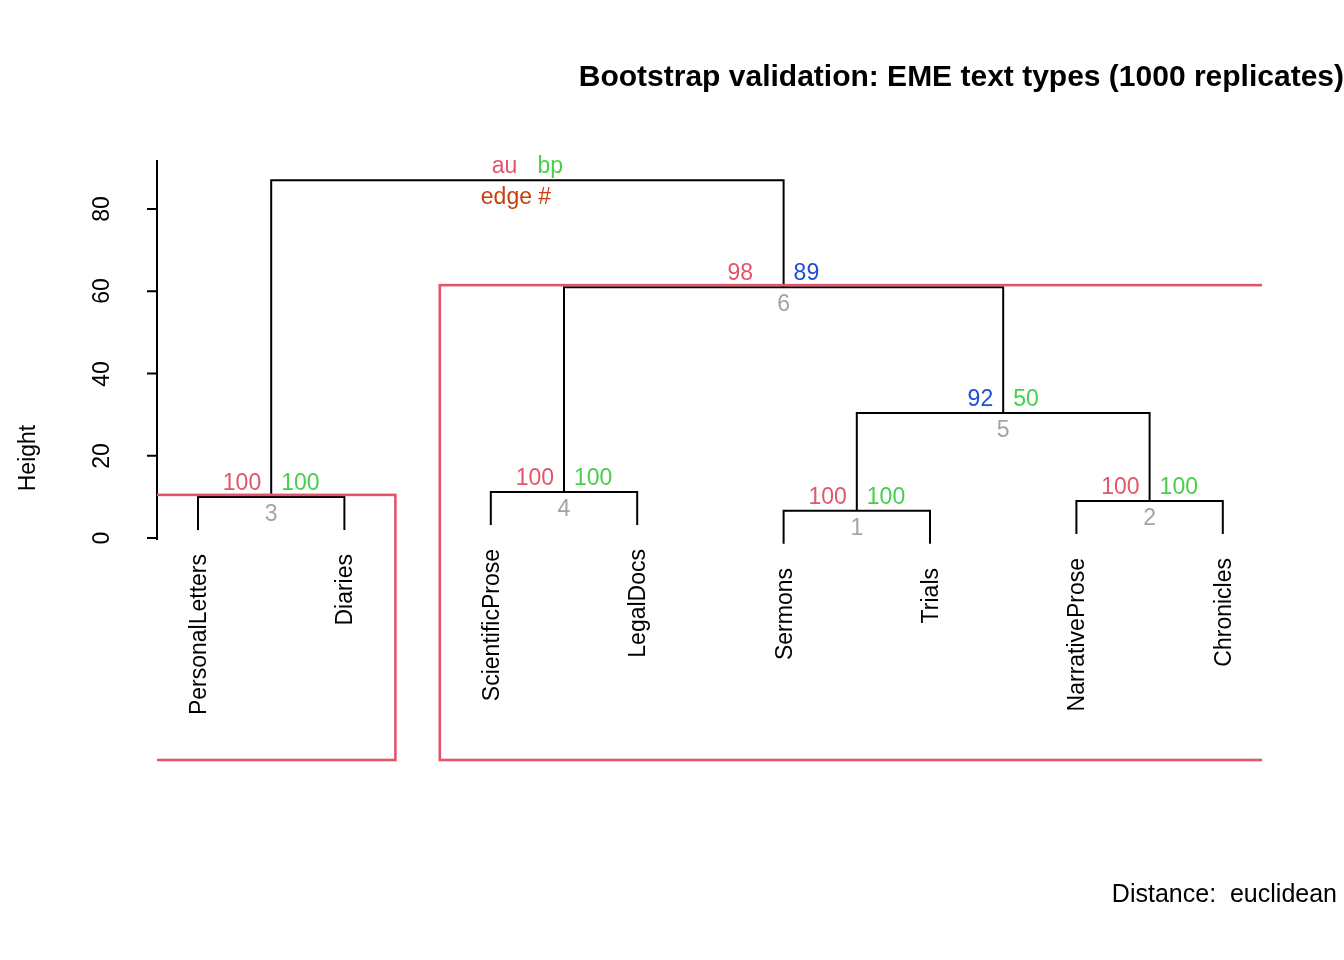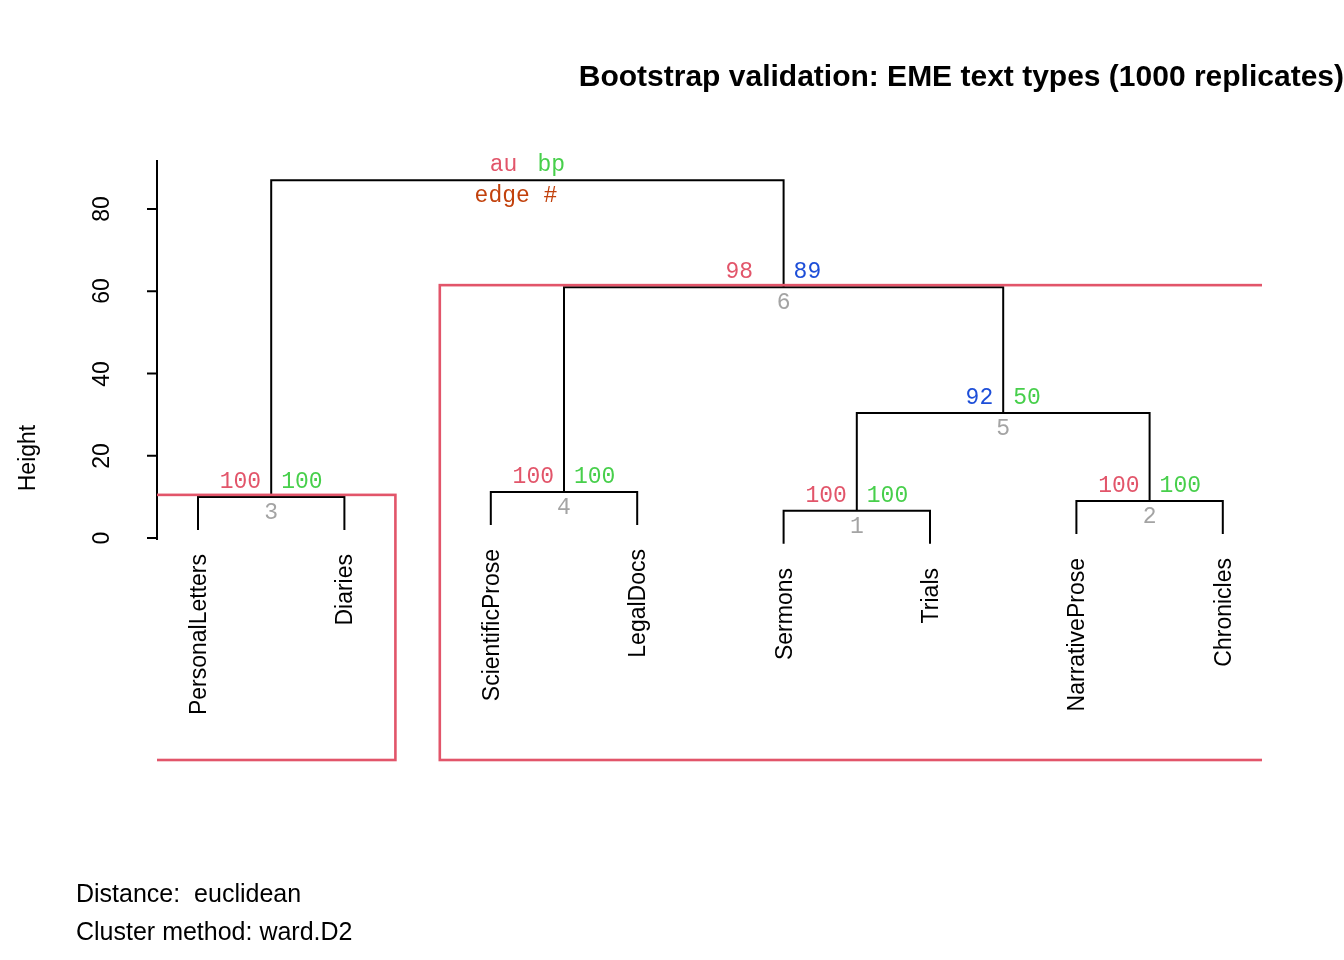--- a/index.html
+++ b/index.html
@@ -18,26 +18,26 @@
     text-align:center; font-size:23px; color:#000; transform:rotate(-90deg);
   }
   .ytick-label {
     width:60px; height:28px; line-height:28px; text-align:center;
     font-size:23px; color:#000; transform:rotate(-90deg);
   }
   .leaf-label {
     writing-mode:vertical-rl; transform:rotate(180deg);
     width:26px; line-height:26px; font-size:23px; color:#000; white-space:nowrap;
   }
-  .pv { font-size:23px; line-height:23px; white-space:nowrap;font-family:Liberation Mono, monospace; }
+  .pv { font-size:23px; line-height:23px; white-space:nowrap; }
   .pv-au  { width:160px; text-align:right; }
   .pv-bp  { text-align:center; }
   .pv-edge{ width:150px; text-align:center; }
   .caption {
-    left:76px; width:1268px; text-align:left; font-size:25px; color:#000;
+    left:69px; width:1268px; text-align:right; font-size:25px; color:#000;
     white-space:pre;
   }
   #caption-line-1 { top:879px; }
   #caption-line-2 { top:917px; }
 </style>
 </head>
 <body>
 
 <div id="stage">
   <div id="plot-title" class="abs">Bootstrap validation: EME text types (1000 replicates)</div>
@@ -64,21 +64,20 @@
         <path d="M 856.8 510.8575 V 412.98 H 1149.6 V 500.9875" fill="none" stroke="#000000" stroke-width="2"></path>
         <path d="M 564 491.94 V 287.13750000000005 H 1003.1999999999999 V 412.98" fill="none" stroke="#000000" stroke-width="2"></path>
         <path d="M 271.2 496.875 V 180.21250000000003 H 783.5999999999999 V 287.13750000000005" fill="none" stroke="#000000" stroke-width="2"></path>
       </g>
     <g id="g-rects" clip-path="url(#plotclip)">
         <rect x="147" y="494.875" width="248.39999999999998" height="265.125" fill="none" stroke="#e2556a" stroke-width="2.6"></rect>
         <rect x="439.8" y="285.13750000000005" width="834" height="474.86249999999995" fill="none" stroke="#e2556a" stroke-width="2.6"></rect>
       </g>
   </svg>
   <div id="caption-line-1" class="abs caption">Distance:  euclidean</div>
-  <div id="caption-line-2" class="abs caption">Cluster method: ward.D2</div>
 <div class="abs ytick-label" style="left: 71px; top: 524px;">0</div>
     <div class="abs ytick-label" style="left: 71px; top: 441.75px;">20</div>
     <div class="abs ytick-label" style="left: 71px; top: 359.5px;">40</div>
     <div class="abs ytick-label" style="left: 71px; top: 277.25px;">60</div>
     <div class="abs ytick-label" style="left: 71px; top: 195px;">80</div>
     <div class="abs leaf-label" style="left: 770.6px; top: 567.857px;">Sermons</div>
     <div class="abs leaf-label" style="left: 917px; top: 567.857px;">Trials</div>
     <div class="abs pv pv-au" style="left: 686.8px; top: 484.858px; color: rgb(226, 85, 106);">100</div>
     <div class="abs pv pv-bp" style="left: 866.8px; top: 484.858px; color: rgb(71, 207, 75);">100</div>
     <div class="abs pv pv-edge" style="left: 781.8px; top: 515.857px; color: rgb(164, 164, 164);">1</div>

